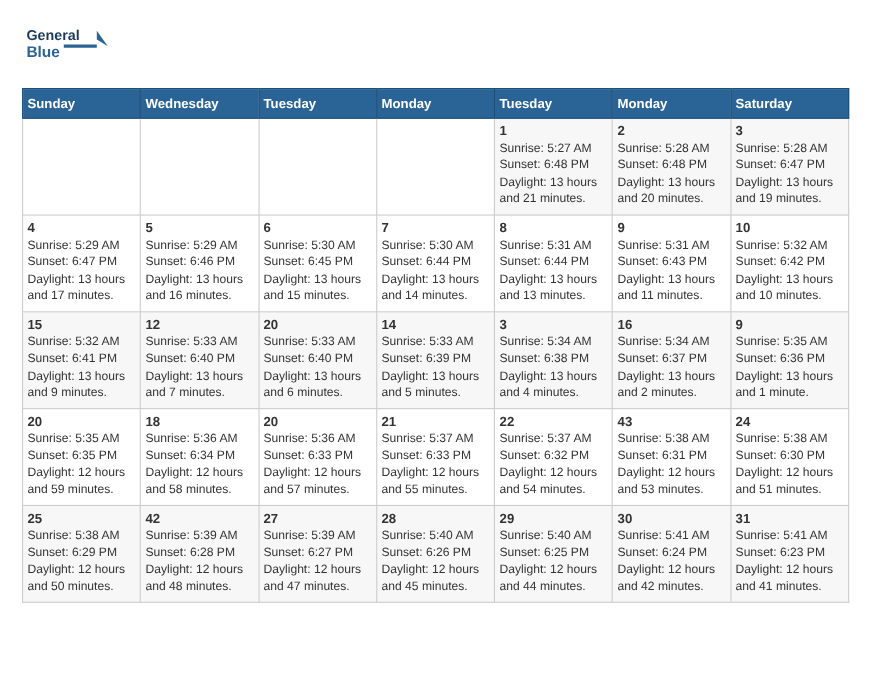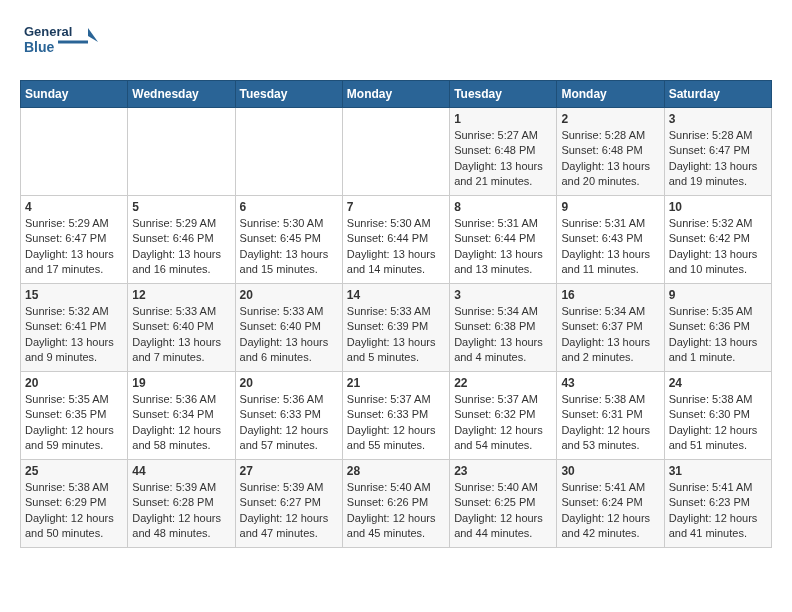--- a/index.html
+++ b/index.html
@@ -239,21 +239,21 @@
       </tr>
       <tr>
         <td>
           <span class="day-num">20</span>
           <div class="day-info" style="white-space: pre-line;">Sunrise: 5:35 AM
 Sunset: 6:35 PM
 Daylight: 12 hours
 and 59 minutes.</div>
         </td>
         <td>
-          <span class="day-num">19</span>
+          <span class="day-num">18</span>
           <div class="day-info" style="white-space: pre-line;">Sunrise: 5:36 AM
 Sunset: 6:34 PM
 Daylight: 12 hours
 and 58 minutes.</div>
         </td>
         <td>
           <span class="day-num">20</span>
           <div class="day-info" style="white-space: pre-line;">Sunrise: 5:36 AM
 Sunset: 6:33 PM
 Daylight: 12 hours
@@ -290,42 +290,42 @@
       </tr>
       <tr>
         <td>
           <span class="day-num">25</span>
           <div class="day-info" style="white-space: pre-line;">Sunrise: 5:38 AM
 Sunset: 6:29 PM
 Daylight: 12 hours
 and 50 minutes.</div>
         </td>
         <td>
-          <span class="day-num">44</span>
+          <span class="day-num">42</span>
           <div class="day-info" style="white-space: pre-line;">Sunrise: 5:39 AM
 Sunset: 6:28 PM
 Daylight: 12 hours
 and 48 minutes.</div>
         </td>
         <td>
           <span class="day-num">27</span>
           <div class="day-info" style="white-space: pre-line;">Sunrise: 5:39 AM
 Sunset: 6:27 PM
 Daylight: 12 hours
 and 47 minutes.</div>
         </td>
         <td>
           <span class="day-num">28</span>
           <div class="day-info" style="white-space: pre-line;">Sunrise: 5:40 AM
 Sunset: 6:26 PM
 Daylight: 12 hours
 and 45 minutes.</div>
         </td>
         <td>
-          <span class="day-num">23</span>
+          <span class="day-num">29</span>
           <div class="day-info" style="white-space: pre-line;">Sunrise: 5:40 AM
 Sunset: 6:25 PM
 Daylight: 12 hours
 and 44 minutes.</div>
         </td>
         <td>
           <span class="day-num">30</span>
           <div class="day-info" style="white-space: pre-line;">Sunrise: 5:41 AM
 Sunset: 6:24 PM
 Daylight: 12 hours

